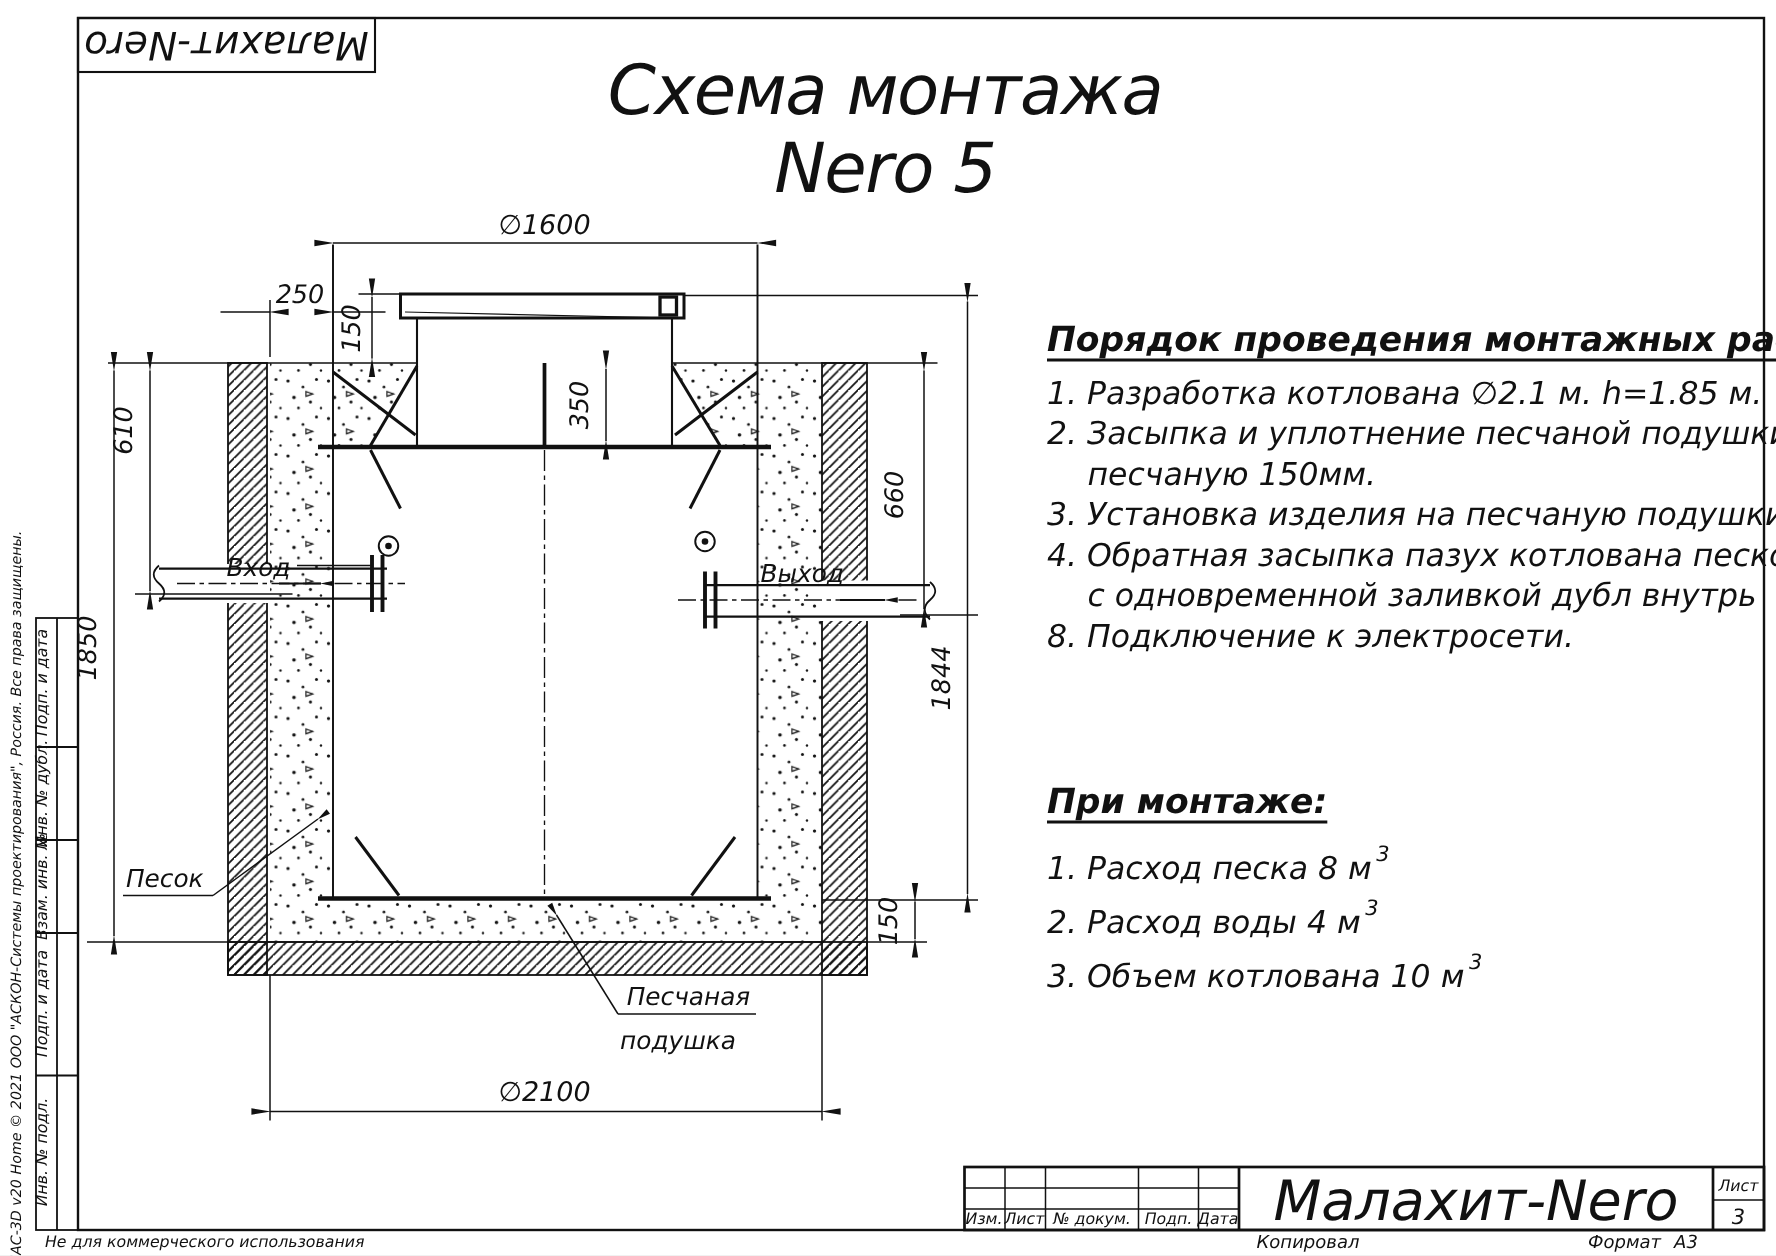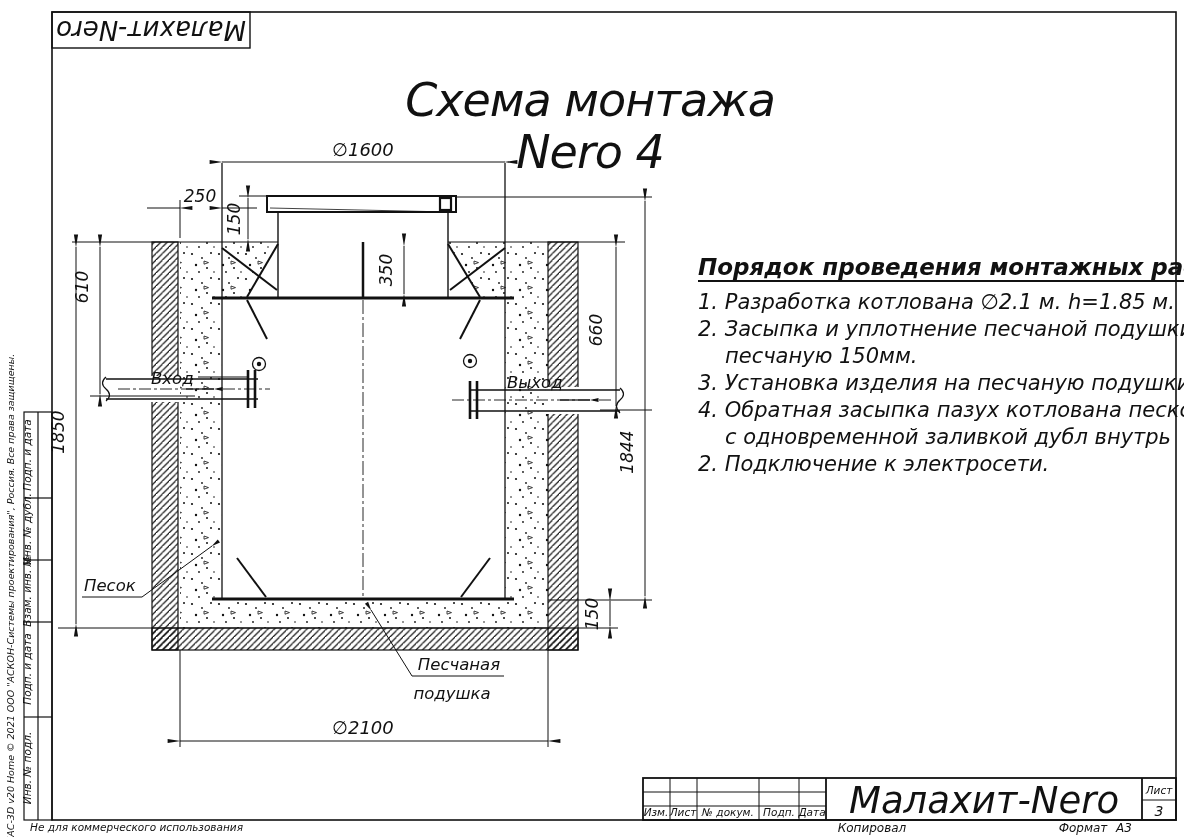--- a/index.html
+++ b/index.html
@@ -1,19 +1,19 @@
 <!DOCTYPE html>
 <html><head>
 <meta charset="utf-8">
 <style>
   html,body{margin:0;padding:0;background:#e8e8e8;}
   #sheet{position:relative;width:1184px;height:837px;background:#ffffff;overflow:hidden;
          font-family:"DejaVu Sans",sans-serif;color:#111;}
   #sheet svg{position:absolute;left:0;top:0;}
-  .abs{position:absolute;margin-top:40px;}
+  .abs{position:absolute;}
   .cadtxt{font-style:italic;color:#111;}
   .doc-title{font-size:46px;line-height:52px;text-align:center;letter-spacing:-1px;}
   .blk-head{font-size:23px;font-weight:bold;text-decoration:underline;text-underline-offset:5px;white-space:nowrap;}
   .blk-line{font-size:21px;height:27px;line-height:27px;white-space:nowrap;}
   .blk-line.indent{padding-left:27px;}
   .m-line{font-size:21px;height:36px;line-height:36px;white-space:nowrap;}
   .m-line sup{font-size:14px;position:relative;top:-4px;margin-left:3px;}
   svg text{font-family:"DejaVu Sans",sans-serif;font-style:italic;fill:#111;}
   .dim{font-size:17px;}
   .dimbig{font-size:18px;}
@@ -214,29 +214,36 @@
       <line x1="412" y1="676" x2="504" y2="676"></line>
       <line x1="412" y1="676" x2="371" y2="610" marker-end="url(#arrS)"></line>
     </g>
     <text class="lbl" x="84" y="591">Песок</text>
     <text class="lbl" x="459" y="670" text-anchor="middle">Песчаная</text>
     <text class="lbl" x="452" y="699" text-anchor="middle">подушка</text>
   </svg>
 
   <div class="abs cadtxt doc-title" style="left:340px;top:34px;width:500px;">
     <div>Схема монтажа</div>
-    <div>Nero 4</div>
+    <div>Nero 5</div>
   </div>
 
   <div class="abs" style="left:698px;top:214px;width:478px;">
     <div class="cadtxt blk-head">Порядок проведения монтажных работ:</div>
     <div style="height:9px"></div>
     <div class="cadtxt blk-line">1. Разработка котлована ∅2.1 м. h=1.85 м.</div>
     <div class="cadtxt blk-line">2. Засыпка и уплотнение песчаной подушки</div>
     <div class="cadtxt blk-line indent">песчаную 150мм.</div>
     <div class="cadtxt blk-line">3. Установка изделия на песчаную подушки.</div>
     <div class="cadtxt blk-line">4. Обратная засыпка пазух котлована песком,</div>
     <div class="cadtxt blk-line indent">с одновременной заливкой дубл внутрь</div>
-    <div class="cadtxt blk-line">2. Подключение к электросети.</div>
+    <div class="cadtxt blk-line">8. Подключение к электросети.</div>
   </div>
 
+  <div class="abs" style="left:698px;top:522px;width:478px;">
+    <div class="cadtxt blk-head">При монтаже:</div>
+    <div style="height:8px"></div>
+    <div class="cadtxt m-line"><span>1. Расход песка 8 м</span><sup>3</sup></div>
+    <div class="cadtxt m-line"><span>2. Расход воды 4 м</span><sup>3</sup></div>
+    <div class="cadtxt m-line"><span>3. Объем котлована 10 м</span><sup>3</sup></div>
+  </div>
 
 </div>
 
 </body></html>

